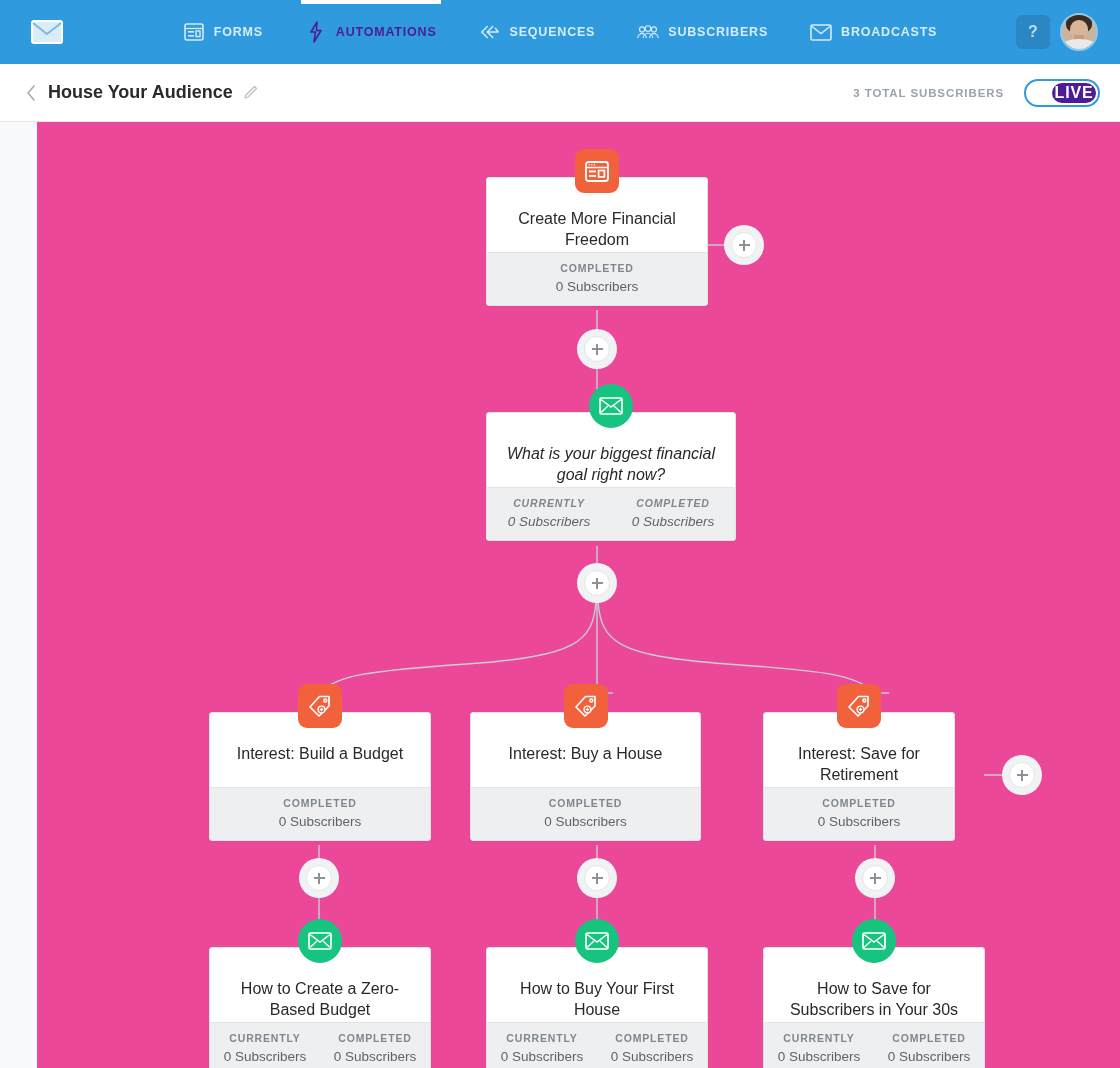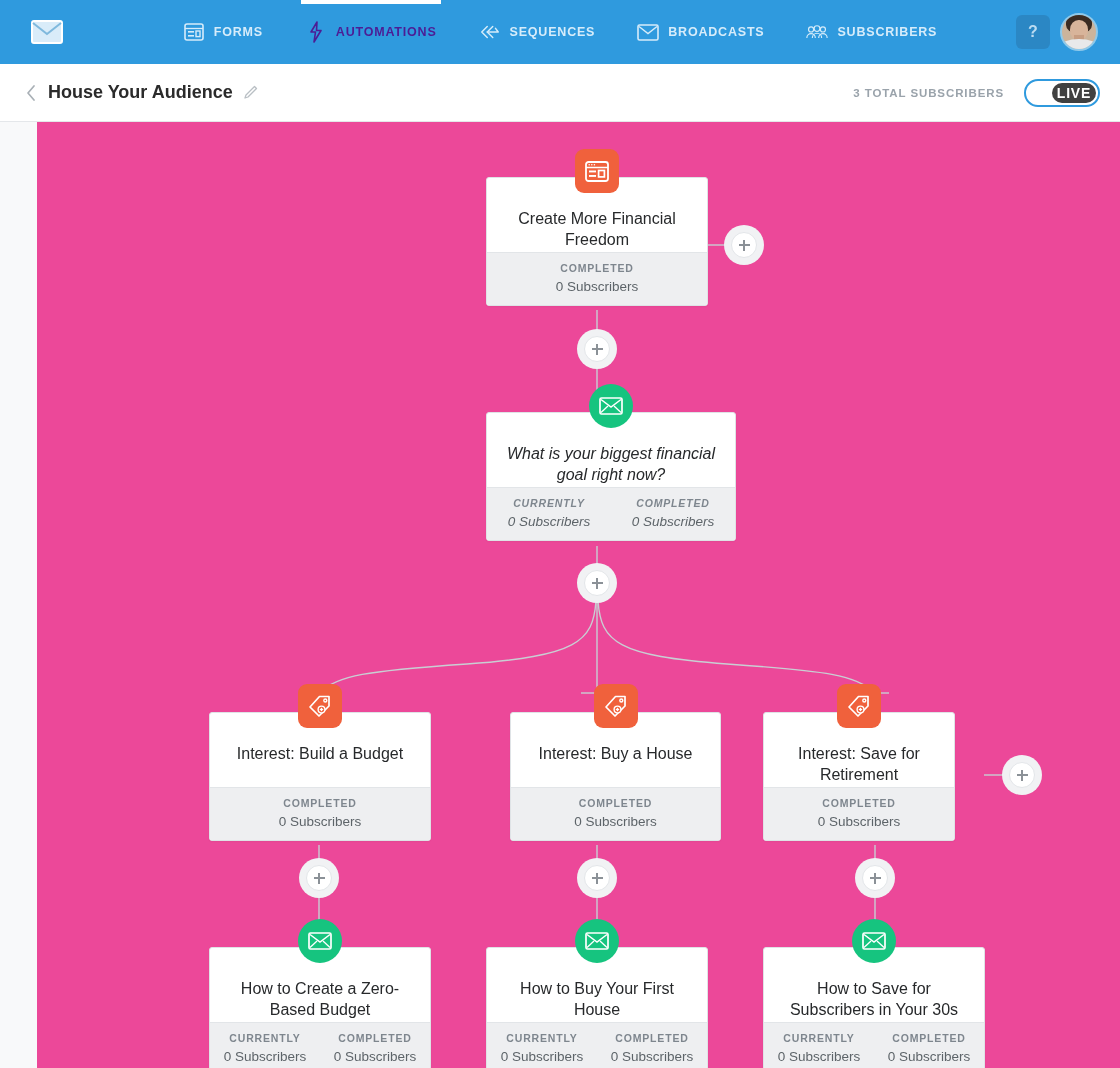--- a/index.html
+++ b/index.html
@@ -153,27 +153,27 @@
     border: 2px solid #2f9ade;
     border-radius: 15px;
     background: #ffffff;
     display: flex;
     align-items: center;
     justify-content: flex-end;
     padding: 2px;
     cursor: pointer;
   }
   .live-pill {
-    background: #404040;
+    background: #4c1d95;
     color: #ffffff;
     border-radius: 12px;
     height: 100%;
     width: 44px;
     display:flex; align-items:center; justify-content:center;
-    font-size: 14px;
+    font-size: 16px;
     font-weight: 700;
     letter-spacing: 0.8px;
   }
 
   
   .canvas {
     position: relative;
     width: 1120px;
     height: 946px;
     background: #ec4899;
@@ -308,46 +308,46 @@
 
     <div class="nav-item">
       <span class="nav-ico">
         <svg width="24" height="18" viewBox="0 0 24 18">
           <path d="M9 3 L3 9 L9 15" fill="none" stroke="currentColor" stroke-width="1.6" stroke-linejoin="round" stroke-linecap="round"></path>
           <path d="M15 3 L9 9 L15 15" fill="none" stroke="currentColor" stroke-width="1.6" stroke-linejoin="round" stroke-linecap="round"></path>
           <path d="M9 9 L21 9 L18 5" fill="none" stroke="currentColor" stroke-width="1.6" stroke-linejoin="round" stroke-linecap="round"></path>
         </svg>
       </span>
       <span>SEQUENCES</span>
-    </div>
-
-    <div class="nav-item">
-      <span class="nav-ico">
-        <svg width="22" height="17" viewBox="0 0 22 17">
-          <rect x="1" y="1" width="20" height="15" rx="1.5" fill="none" stroke="currentColor" stroke-width="1.6"></rect>
-          <path d="M2 2.5 L11 9.5 L20 2.5" fill="none" stroke="currentColor" stroke-width="1.4"></path>
-        </svg>
-      </span>
-      <span>BROADCASTS</span>
     </div>
 
     <div class="nav-item">
       <span class="nav-ico">
         <svg width="26" height="18" viewBox="0 0 26 18">
           <circle cx="6" cy="6" r="3" fill="none" stroke="currentColor" stroke-width="1.4"></circle>
           <path d="M1 16 a5 5 0 0 1 10 0" fill="none" stroke="currentColor" stroke-width="1.4"></path>
           <circle cx="13" cy="5" r="3.4" fill="none" stroke="currentColor" stroke-width="1.4"></circle>
           <path d="M7.5 16 a5.5 5.5 0 0 1 11 0" fill="none" stroke="currentColor" stroke-width="1.4"></path>
           <circle cx="20" cy="6" r="3" fill="none" stroke="currentColor" stroke-width="1.4"></circle>
           <path d="M15 16 a5 5 0 0 1 10 0" fill="none" stroke="currentColor" stroke-width="1.4"></path>
         </svg>
       </span>
       <span>SUBSCRIBERS</span>
     </div>
 
+    <div class="nav-item">
+      <span class="nav-ico">
+        <svg width="22" height="17" viewBox="0 0 22 17">
+          <rect x="1" y="1" width="20" height="15" rx="1.5" fill="none" stroke="currentColor" stroke-width="1.6"></rect>
+          <path d="M2 2.5 L11 9.5 L20 2.5" fill="none" stroke="currentColor" stroke-width="1.4"></path>
+        </svg>
+      </span>
+      <span>BROADCASTS</span>
+    </div>
+
   </div>
 
   <div class="nav-right">
     <div class="help-btn">
       <span>?</span>
     </div>
     <div class="avatar">
       <div class="hair"></div>
       <div class="face"></div>
       <div class="neck"></div>
@@ -476,21 +476,21 @@
     </div>
     <div class="node-title">Interest: Build a Budget</div>
     <div class="node-stats">
       <div class="stat">
         <div class="stat-label">COMPLETED</div>
         <div class="stat-value">0 Subscribers</div>
       </div>
     </div>
   </div>
 
-  <div class="node" style="left:473px; top:590px; width:211px;">
+  <div class="node" style="left:433px; top:590px; width:231px;">
     <div class="node-ico tag">
       <svg width="24" height="24" viewBox="0 0 24 24">
         <path d="M11.5 2.5 L21 2.5 L21 12 L11 22 L2 13 Z" fill="none" stroke="#ffffff" stroke-width="1.7" stroke-linejoin="round"></path>
         <circle cx="17.3" cy="6.5" r="1.5" fill="none" stroke="#ffffff" stroke-width="1.4"></circle>
         <circle cx="13.5" cy="15.5" r="3.4" fill="#f0613c" stroke="#ffffff" stroke-width="1.4"></circle>
         <line x1="11.8" y1="15.5" x2="15.2" y2="15.5" stroke="#ffffff" stroke-width="1.3"></line>
         <line x1="13.5" y1="13.8" x2="13.5" y2="17.2" stroke="#ffffff" stroke-width="1.3"></line>
       </svg>
     </div>
     <div class="node-title">Interest: Buy a House</div>

